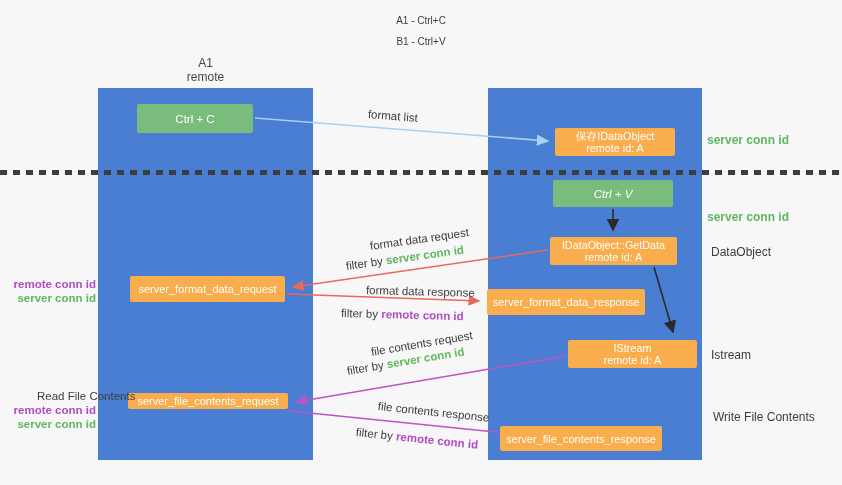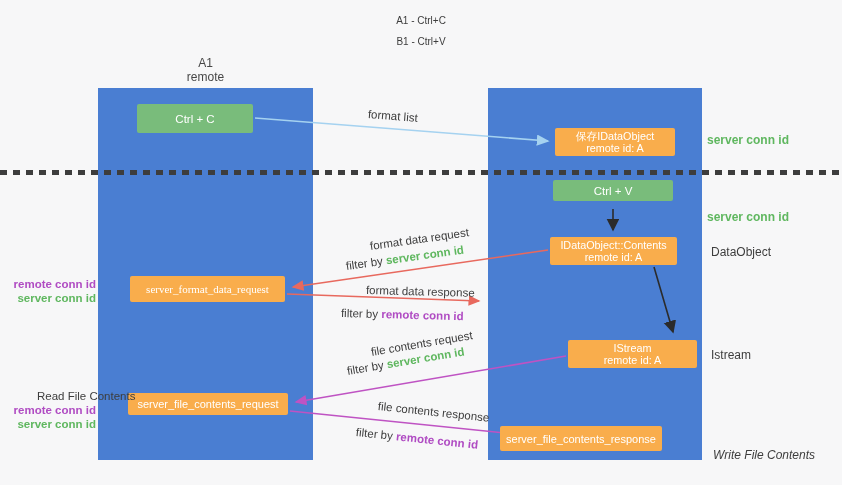--- a/index.html
+++ b/index.html
@@ -23,26 +23,26 @@
 
   .box{position:absolute;z-index:4;display:flex;flex-direction:column;align-items:center;
        justify-content:center;color:var(--box_text,#fff);border-radius:2px;text-align:center;
        white-space:nowrap;}
   .box.green{background:var(--node_green,#79bc7b);font-size:11.5px;}
   .box.orange{background:var(--node_orange,#f9ad4c);font-size:11px;}
   .box .l{line-height:12.5px;font-size:10.8px;}
 
   #box-ctrl-c{left:137px;top:104px;width:116px;height:29px;}
   #box-save-obj{left:555px;top:128px;width:120px;height:28px;}
-  #box-ctrl-v{left:553px;top:180px;width:120px;height:21px;}
+  #box-ctrl-v{left:553px;top:180px;width:120px;height:27px;font-style:italic;}
   #box-getdata{left:550px;top:237px;width:127px;height:28px;}
-  #box-format-req{left:130px;top:276px;width:155px;height:26px;font-family:Liberation Serif, serif;}
+  #box-format-req{left:130px;top:276px;width:155px;height:26px;}
   #box-format-resp{left:487px;top:289px;width:158px;height:26px;}
   #box-istream{left:568px;top:340px;width:129px;height:28px;}
-  #box-file-req{left:128px;top:393px;width:160px;height:22px;align-items:center;}
+  #box-file-req{left:128px;top:393px;width:160px;height:16px;align-items:center;}
   #box-file-resp{left:500px;top:426px;width:162px;height:25px;}
 
   svg.arrows{position:absolute;left:0;top:0;z-index:2;pointer-events:none;}
   .ln-blue{stroke:var(--arrow_blue,#a5d2f0);stroke-width:1.6;}
   .ln-red{stroke:var(--arrow_red,#e8695e);stroke-width:1.5;}
   .ln-mag{stroke:var(--arrow_magenta,#bf53c3);stroke-width:1.5;}
   .ln-blk{stroke:var(--arrow_black,#2b2b2b);stroke-width:1.6;}
   .ah-blue{fill:var(--arrow_blue,#a5d2f0);}
   .ah-red{fill:var(--arrow_red,#e8695e);}
   .ah-mag{fill:var(--arrow_magenta,#bf53c3);}
@@ -63,21 +63,21 @@
   #lbl-fcresp{left:378px;top:400px;transform:rotate(6deg);}
   #lbl-fbr2{left:356px;top:426px;transform:rotate(6deg);}
 
   .side-label{position:absolute;z-index:5;font-size:12px;white-space:nowrap;}
   .side-green{color:var(--green_label,#5fb75f);font-weight:bold;}
   .side-dark{color:var(--text_dark,#3d3d3d);}
   #sl-server-top{left:707px;top:133px;}
   #sl-server-mid{left:707px;top:210px;}
   #sl-dataobject{left:711px;top:245px;}
   #sl-istream{left:711px;top:348px;}
-  #sl-write{left:713px;top:448px;font-style:italic;}
+  #sl-write{left:713px;top:410px;}
 
   .left-group{position:absolute;left:0;width:96px;text-align:right;z-index:5;
               font-size:11.5px;line-height:14px;white-space:nowrap;}
   #left-group-1{top:277px;}
   #left-group-2{top:389px;}
   .lg-purple{color:var(--purple_label,#b04cc3);font-weight:bold;}
   .lg-green{color:var(--green_label,#5fb75f);font-weight:bold;}
   .lg-dark{color:var(--text_dark,#3d3d3d);padding-left:37px;}
 </style>
 </head>
@@ -131,28 +131,31 @@
   <div class="box orange" id="box-save-obj">
     <span class="l">保存IDataObject</span>
     <span class="l">remote id: A</span>
   </div>
 
   <div class="box green" id="box-ctrl-v">
     <span>Ctrl + V</span>
   </div>
 
   <div class="box orange" id="box-getdata">
-    <span class="l">IDataObject::Contents</span>
+    <span class="l">IDataObject::GetData</span>
     <span class="l">remote id: A</span>
   </div>
 
   <div class="box orange" id="box-format-req">
     <span>server_format_data_request</span>
   </div>
 
+  <div class="box orange" id="box-format-resp">
+    <span>server_format_data_response</span>
+  </div>
 
   <div class="box orange" id="box-istream">
     <span class="l">IStream</span>
     <span class="l">remote id: A</span>
   </div>
 
   <div class="box orange" id="box-file-req">
     <span>server_file_contents_request</span>
   </div>
 

